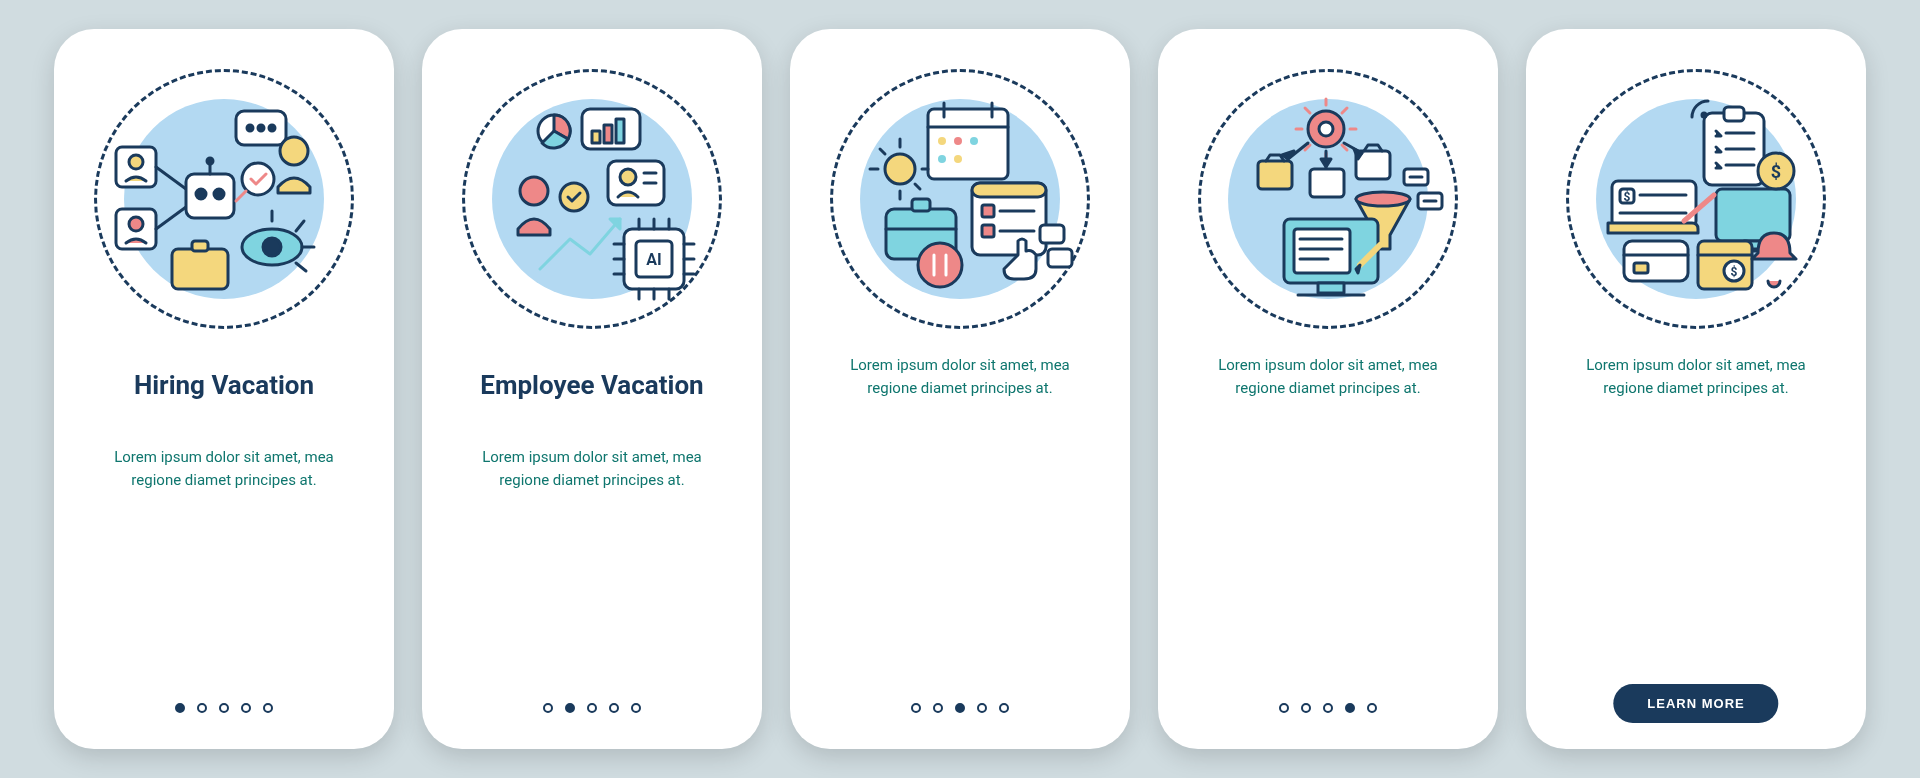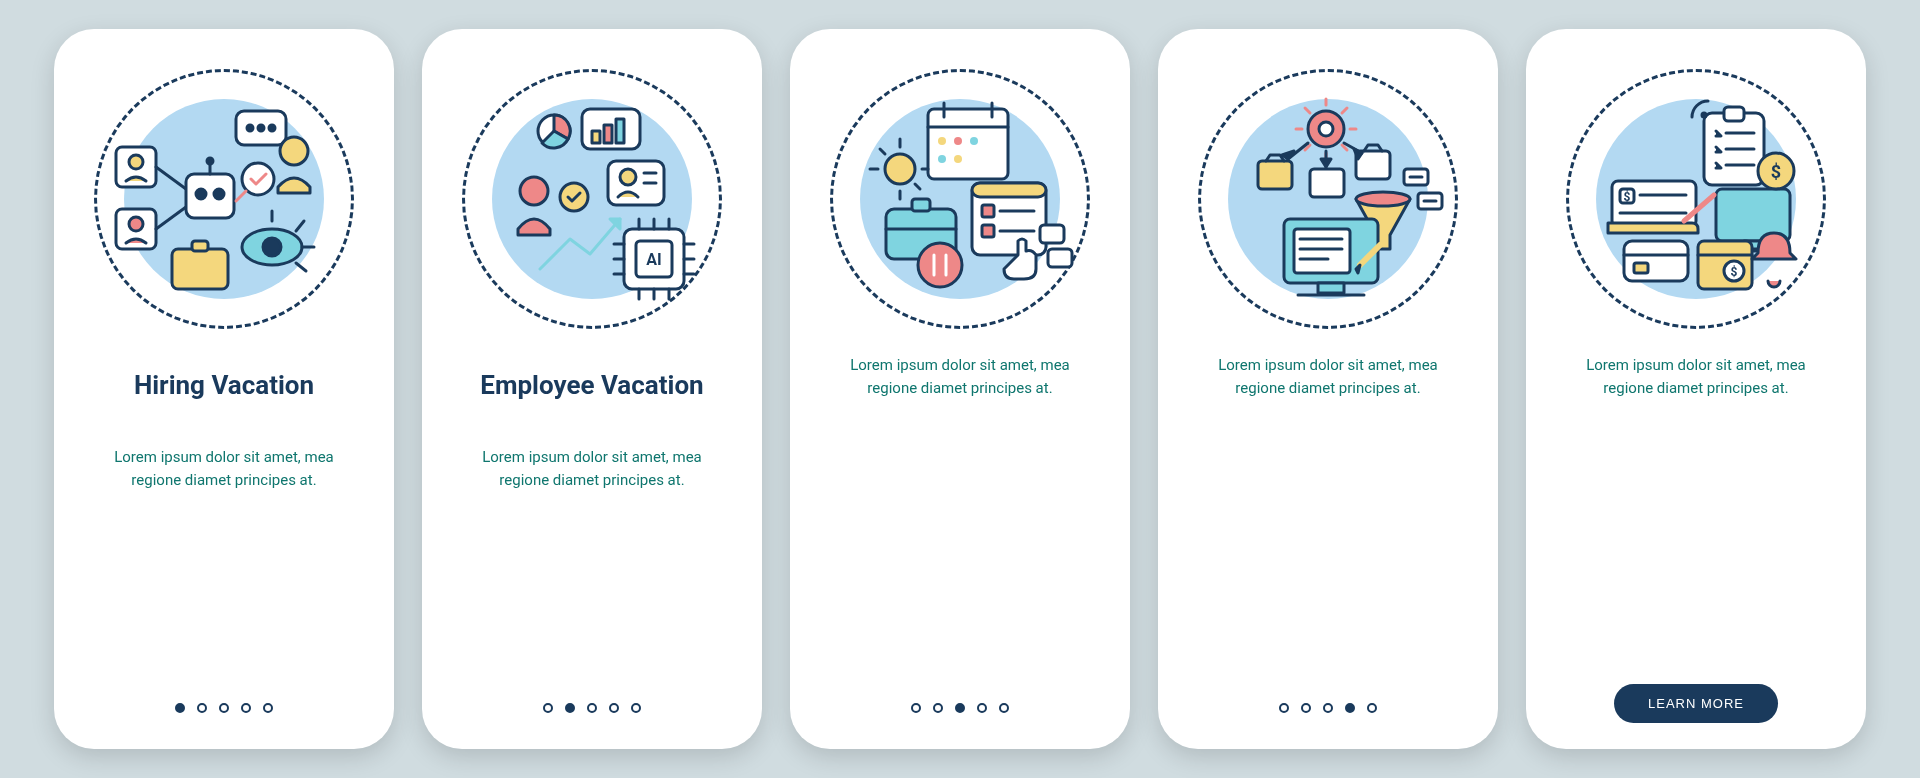--- a/index.html
+++ b/index.html
@@ -95,21 +95,21 @@
     background: #1a3a5c;
   }
   .cta {
     position: absolute;
     bottom: 26px;
     left: 50%;
     transform: translateX(-50%);
     background: #1a3a5c;
     color: #fff;
     font-size: 13px;
-    font-weight: 400;
+    font-weight: 700;
     letter-spacing: 1px;
     padding: 12px 34px;
     border-radius: 24px;
     border: none;
     cursor: pointer;
   }
 </style>
 </head>
 <body>
 

